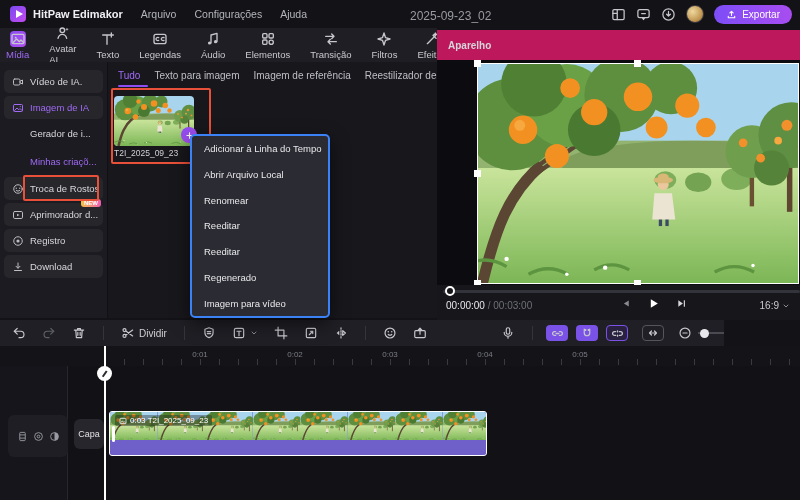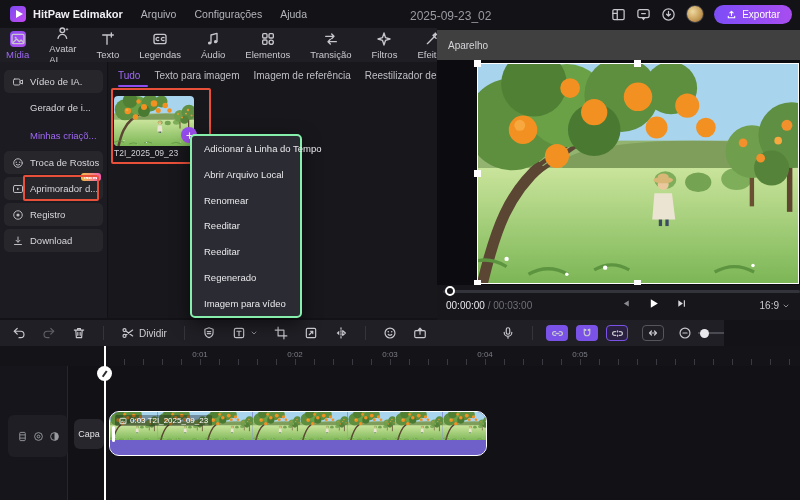--- a/index.html
+++ b/index.html
@@ -27,22 +27,22 @@
   
   .ribbon { position:absolute; left:0; top:28px; width:437px; height:34px; background:#1e1e24;
     display:flex; align-items:center; padding-left:6px; gap:20px; }
   .rtab { width:45px; display:flex; flex-direction:column; align-items:center; gap:2px; font-size:9.5px; color:#c9c9cf; }
   .rtab .ric { width:16px; height:16px; color:#c6c6cc; }
   .rtab.active { color:#a06af5; }
   .rtab.active .ricbox { width:16px; height:16px; border-radius:4px; background:linear-gradient(135deg,#8a4df2,#b14df0);
     display:flex; align-items:center; justify-content:center; color:#fff; }
 
   
-  .pv-header { position:absolute; left:437px; top:30px; width:363px; height:30px; background:#404040;
-    display:flex; align-items:center; }
+  .pv-header { position:absolute; left:437px; top:30px; width:363px; height:30px; background:#be185d;
+    display:flex; align-items:center;font-weight:bold; }
   .pv-header span { font-size:10px; color:#d6d6da; margin-left:11px; }
 
   
   .sidebar { position:absolute; left:0; top:62px; width:108px; height:256px; background:#1b1b21;
     display:flex; flex-direction:column; padding:8px 4px 0 4px; gap:3px; border-right:1px solid #101016; }
   .sitem { height:23px; border-radius:5px; background:#26262b; display:flex; align-items:center; gap:6px;
     padding-left:8px; font-size:9.5px; color:#d8d8dc; position:relative; white-space:nowrap; }
   .sitem .sic { width:12px; height:12px; flex:none; color:#bdbdc4; }
   .sitem.sub { background:transparent; padding-left:26px; }
   .sitem.active { color:#a06af5; }
@@ -59,22 +59,22 @@
   .thumb { position:absolute; left:6px; top:34px; width:80px; height:50px; border-radius:4px; overflow:hidden; }
   .thumb svg { width:80px; height:50px; }
   .thumb-label { position:absolute; left:6px; top:86px; width:86px; font-size:8.5px; color:#d0d0d6; white-space:nowrap; }
   .plus-btn { position:absolute; left:73px; top:65px; width:16px; height:16px; border-radius:50%;
     background:linear-gradient(135deg,#8a4df2,#b14df0); color:#fff; display:flex; align-items:center; justify-content:center; }
 
   
   .anno { position:absolute; border:2px solid #e8503a; border-radius:2px; pointer-events:none; }
 
   
-  .ctxmenu { position:absolute; left:190px; top:134px; width:112px; height:184px; background:#2b2b33;
-    border:2px solid #86efac; border-radius:5px; box-shadow:0 6px 18px rgba(0,0,0,.5);
+  .ctxmenu { position:absolute; left:190px; top:134px; width:140px; height:184px; background:#2b2b33;
+    border:2px solid #3b82f6; border-radius:5px; box-shadow:0 6px 18px rgba(0,0,0,.5);
     display:flex; flex-direction:column; justify-content:space-around; padding:0 0; z-index:30; }
   .ctxitem { font-size:9.5px; color:#e8e8ec; padding-left:12px; white-space:nowrap; }
 
   
   .viewport { position:absolute; left:437px; top:60px; width:363px; height:225px; background:#0b0b10; overflow:hidden; }
   .pv-img { position:absolute; left:40px; top:3px; width:322px; height:221px; border:1px solid #fff; }
   .pv-img svg { width:100%; height:100%; display:block; }
   .handle { position:absolute; width:7px; height:7px; background:#fff; z-index:5; }
 
   
@@ -108,21 +108,21 @@
   .ruler-ticks { position:absolute; left:105px; right:0; bottom:1px; height:6px;
     background:repeating-linear-gradient(to right,#3a3a42 0 1px,transparent 1px 19px); }
   .rlabel { position:absolute; bottom:7px; transform:translateX(-50%); font-size:8px; color:#7c7c86; }
   .tracks { position:absolute; left:0; top:366px; width:800px; height:134px; background:#111116; }
   .tracks .leftcol { position:absolute; left:0; top:0; width:68px; height:134px; background:#15151b; border-right:1px solid #26262c; }
   .trackctl { position:absolute; left:8px; top:49px; width:60px; height:42px; background:#1e1e24; border-radius:6px;
     display:flex; align-items:center; justify-content:space-around; padding:0 6px; color:#9a9aa2; }
   .trackctl svg { width:11px; height:11px; }
   .capa { position:absolute; left:74px; top:53px; width:30px; height:30px; background:#26262c; border-radius:6px;
     display:flex; align-items:center; justify-content:center; font-size:9px; color:#e0e0e4; }
-  .clip { position:absolute; left:109px; top:45px; width:378px; height:45px; border:1.5px solid #fff; border-radius:10px;
+  .clip { position:absolute; left:109px; top:45px; width:378px; height:45px; border:1.5px solid #fff; border-radius:3px;
     overflow:hidden; background:#6f5fc9; }
   .filmstrip { display:flex; height:28px; overflow:hidden; }
   .filmstrip svg { width:47.5px; height:28px; flex:none; }
   .clipbar { height:14px; background:#6f5fc9; }
   .cliplabel { position:absolute; left:5px; top:3px; display:flex; align-items:center; gap:3px;
     background:rgba(15,15,18,.35); border-radius:2px; padding:1px 4px; font-size:8px; color:#fff; }
   .cliplabel svg { width:8px; height:8px; color:#fff; }
   .trimhandle { position:absolute; left:2px; top:14px; width:3px; height:16px; border-radius:2px; background:#fff; }
 
   
@@ -465,20 +465,26 @@
     <span>Aparelho</span>
   </div>
 
   <div class="sidebar">
     <div class="sitem">
       <svg class="sic">
           <use href="#i-vidcam"></use>
         </svg>
       <span>Vídeo de IA.</span>
     </div>
+    <div class="sitem active">
+      <svg class="sic">
+          <use href="#i-imgai"></use>
+        </svg>
+      <span>Imagem de IA</span>
+    </div>
     <div class="sitem sub">
       <span>Gerador de i...</span>
     </div>
     <div class="sitem sub active" style="margin-top:2px">
       <span>Minhas criaçõ...</span>
     </div>
     <div class="sitem" style="margin-top:1px">
       <svg class="sic">
           <use href="#i-faceswap"></use>
         </svg>

